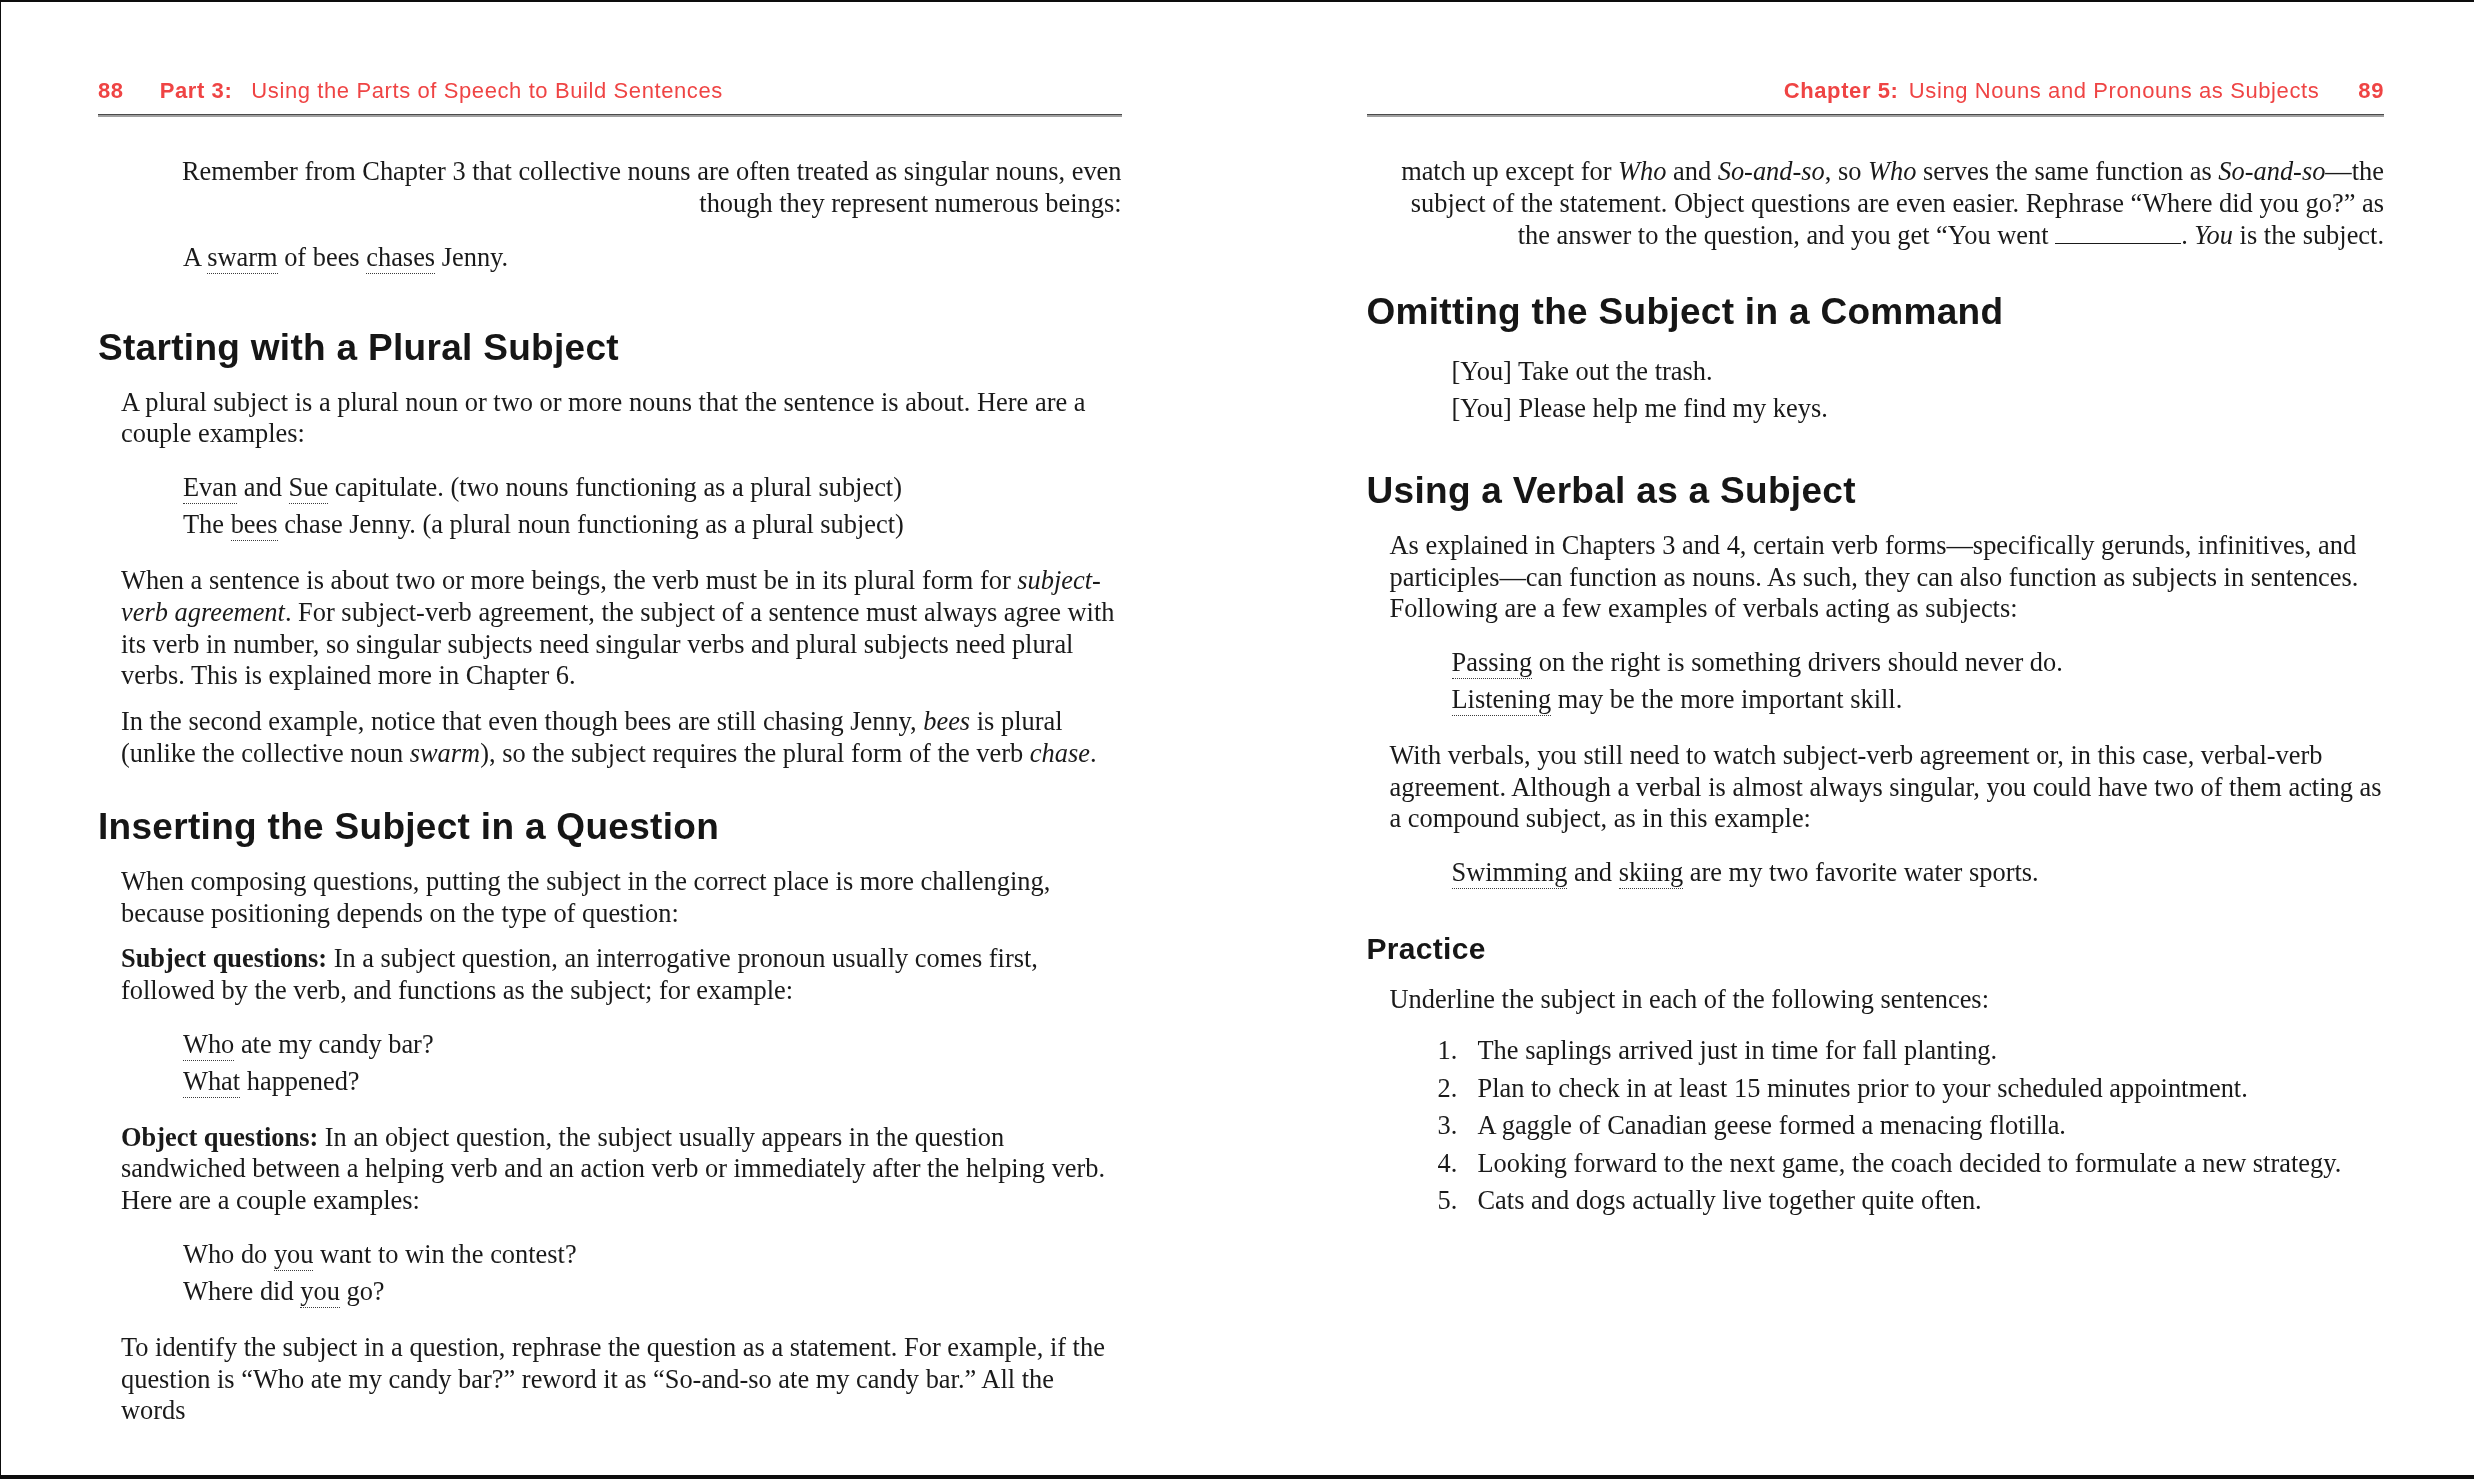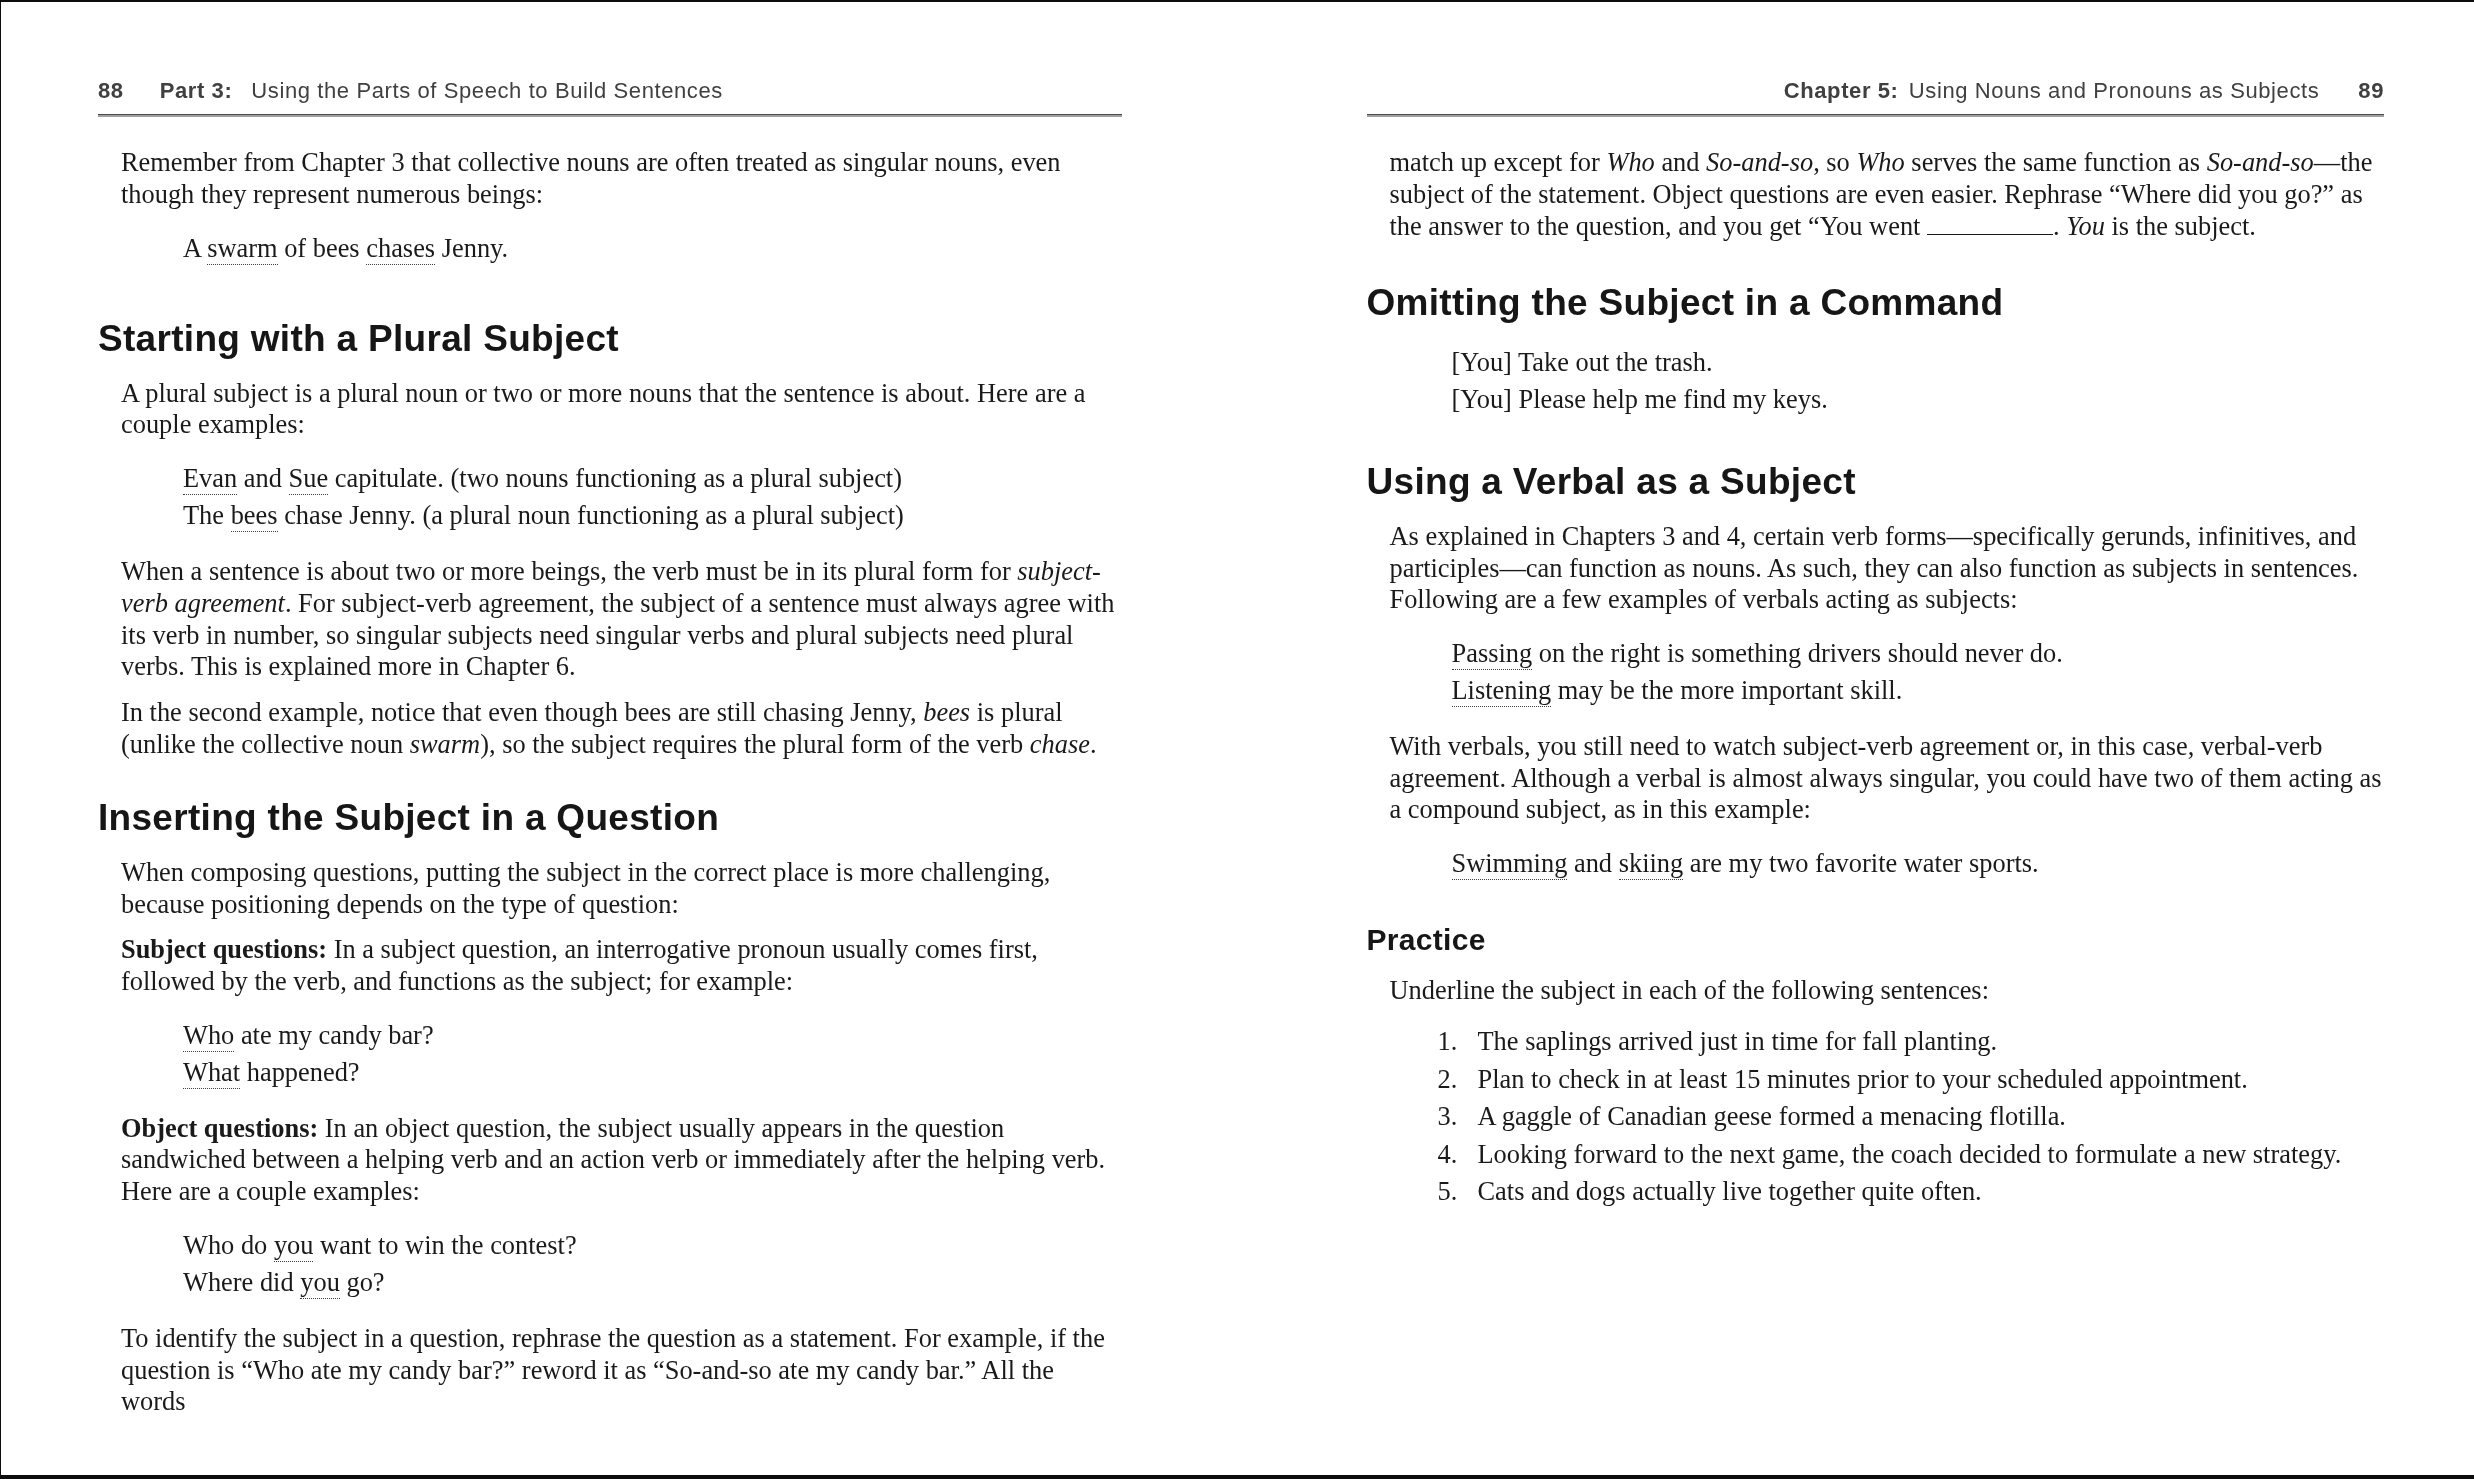--- a/index.html
+++ b/index.html
@@ -18,21 +18,21 @@
   }
   .spread { display: flex; width: 100%; height: 100%; }
   .page { width: 50%; box-sizing: border-box; overflow: hidden; }
   .page-left  { padding: 76px 116px 0 97px; }
   .page-right { padding: 76px 90px 0 129px; }
 
   .page-header {
     font-family: "Liberation Sans", sans-serif;
     font-size: 22px;
     letter-spacing: 0.6px;
-    color: #404040;
+    color: #ef4444;
     display: flex;
     align-items: baseline;
     white-space: nowrap;
   }
   .page-header .bold { font-weight: 700; }
   .page-header.right-align { justify-content: flex-end; }
   .hdr-num-left { margin-right: 36px; font-weight: 700; }
   .hdr-bold-left { margin-right: 19px; }
   .hdr-title-right { margin-left: 10.3px; }
   .hdr-num-right { margin-left: 39px; font-weight: 700; }
@@ -71,21 +71,21 @@
     vertical-align: baseline;
   }
 
   .mt8  { margin-top: 5.2px; }
   .mt22 { margin-top: 14px; }
   .mt26 { margin-top: 17px; }
   .mt28 { margin-top: 18px; }
   .mt34 { margin-top: 22px; }
   .mt38 { margin-top: 24.5px; }
   .mt58 { margin-top: 37px; }
-  .mt60 { margin-top: 30px; }
+  .mt60 { margin-top: 39px; text-align: right; }
   .mt62 { margin-top: 40px; }
   .mt66 { margin-top: 43px; }
   .mt72 { margin-top: 46px; }
   .mt84 { margin-top: 54px; }
 
   .olist { margin: 19.3px 0 0 71px; }
   .olist-row { display: flex; margin-top: 5.8px; }
   .olist-row:first-child { margin-top: 0; }
   .olist-num { width: 31px; flex: 0 0 31px; }
   .olist-text { margin-left: 9px; }

